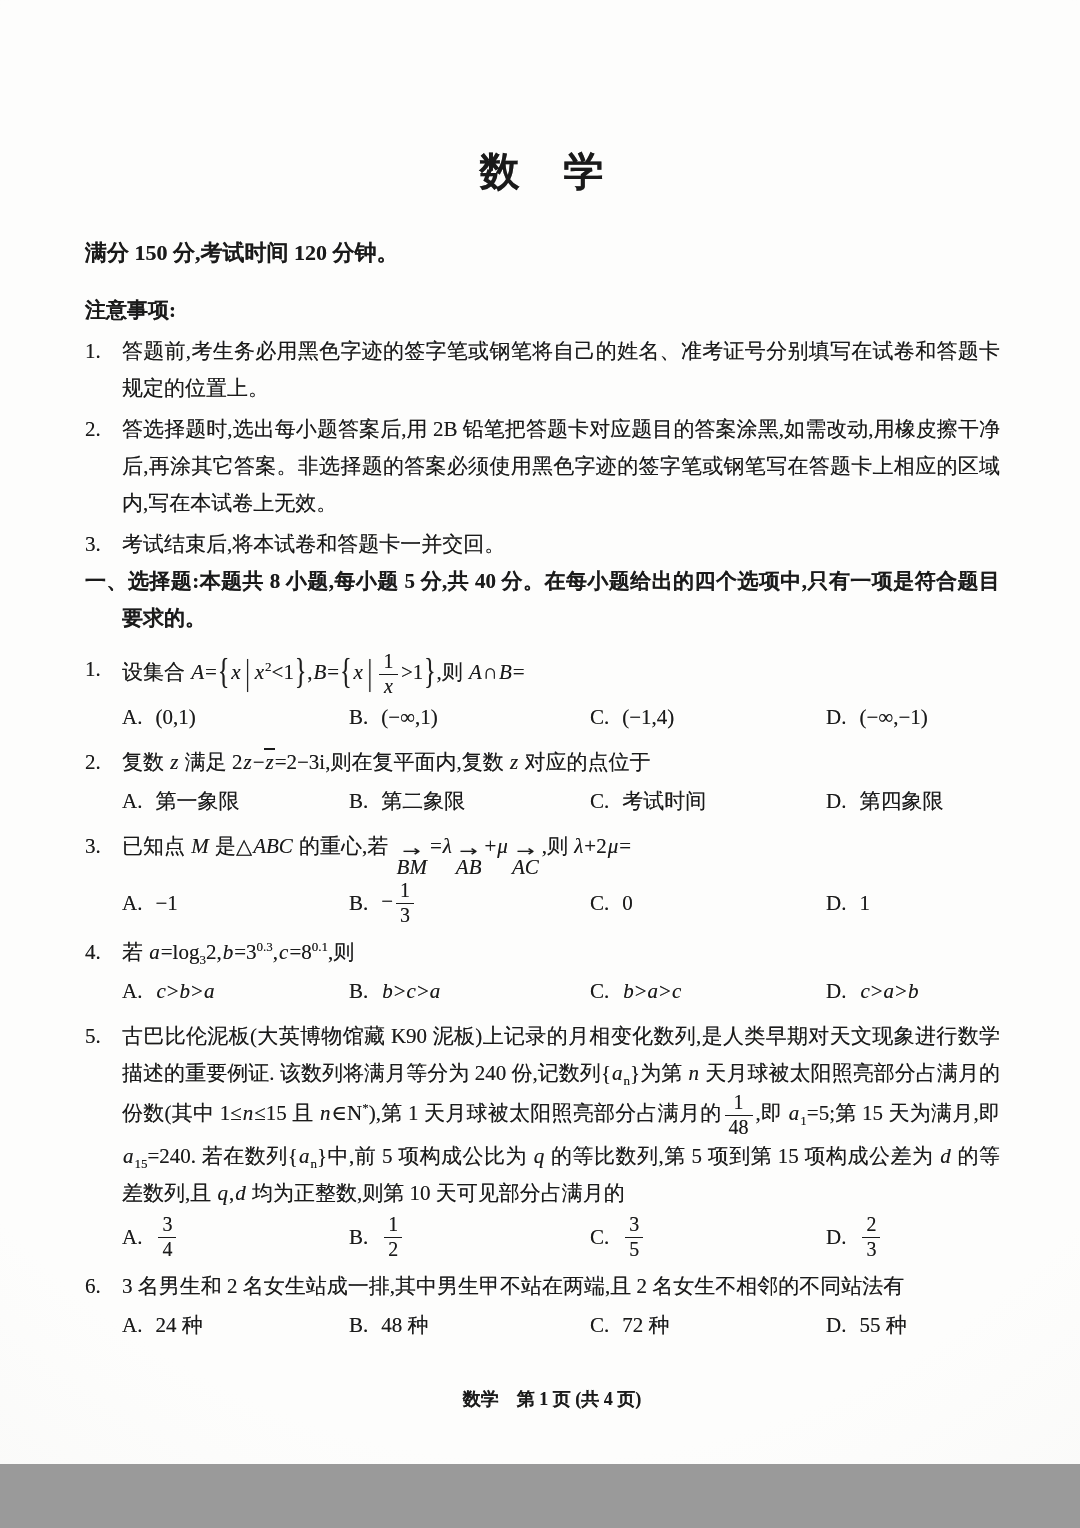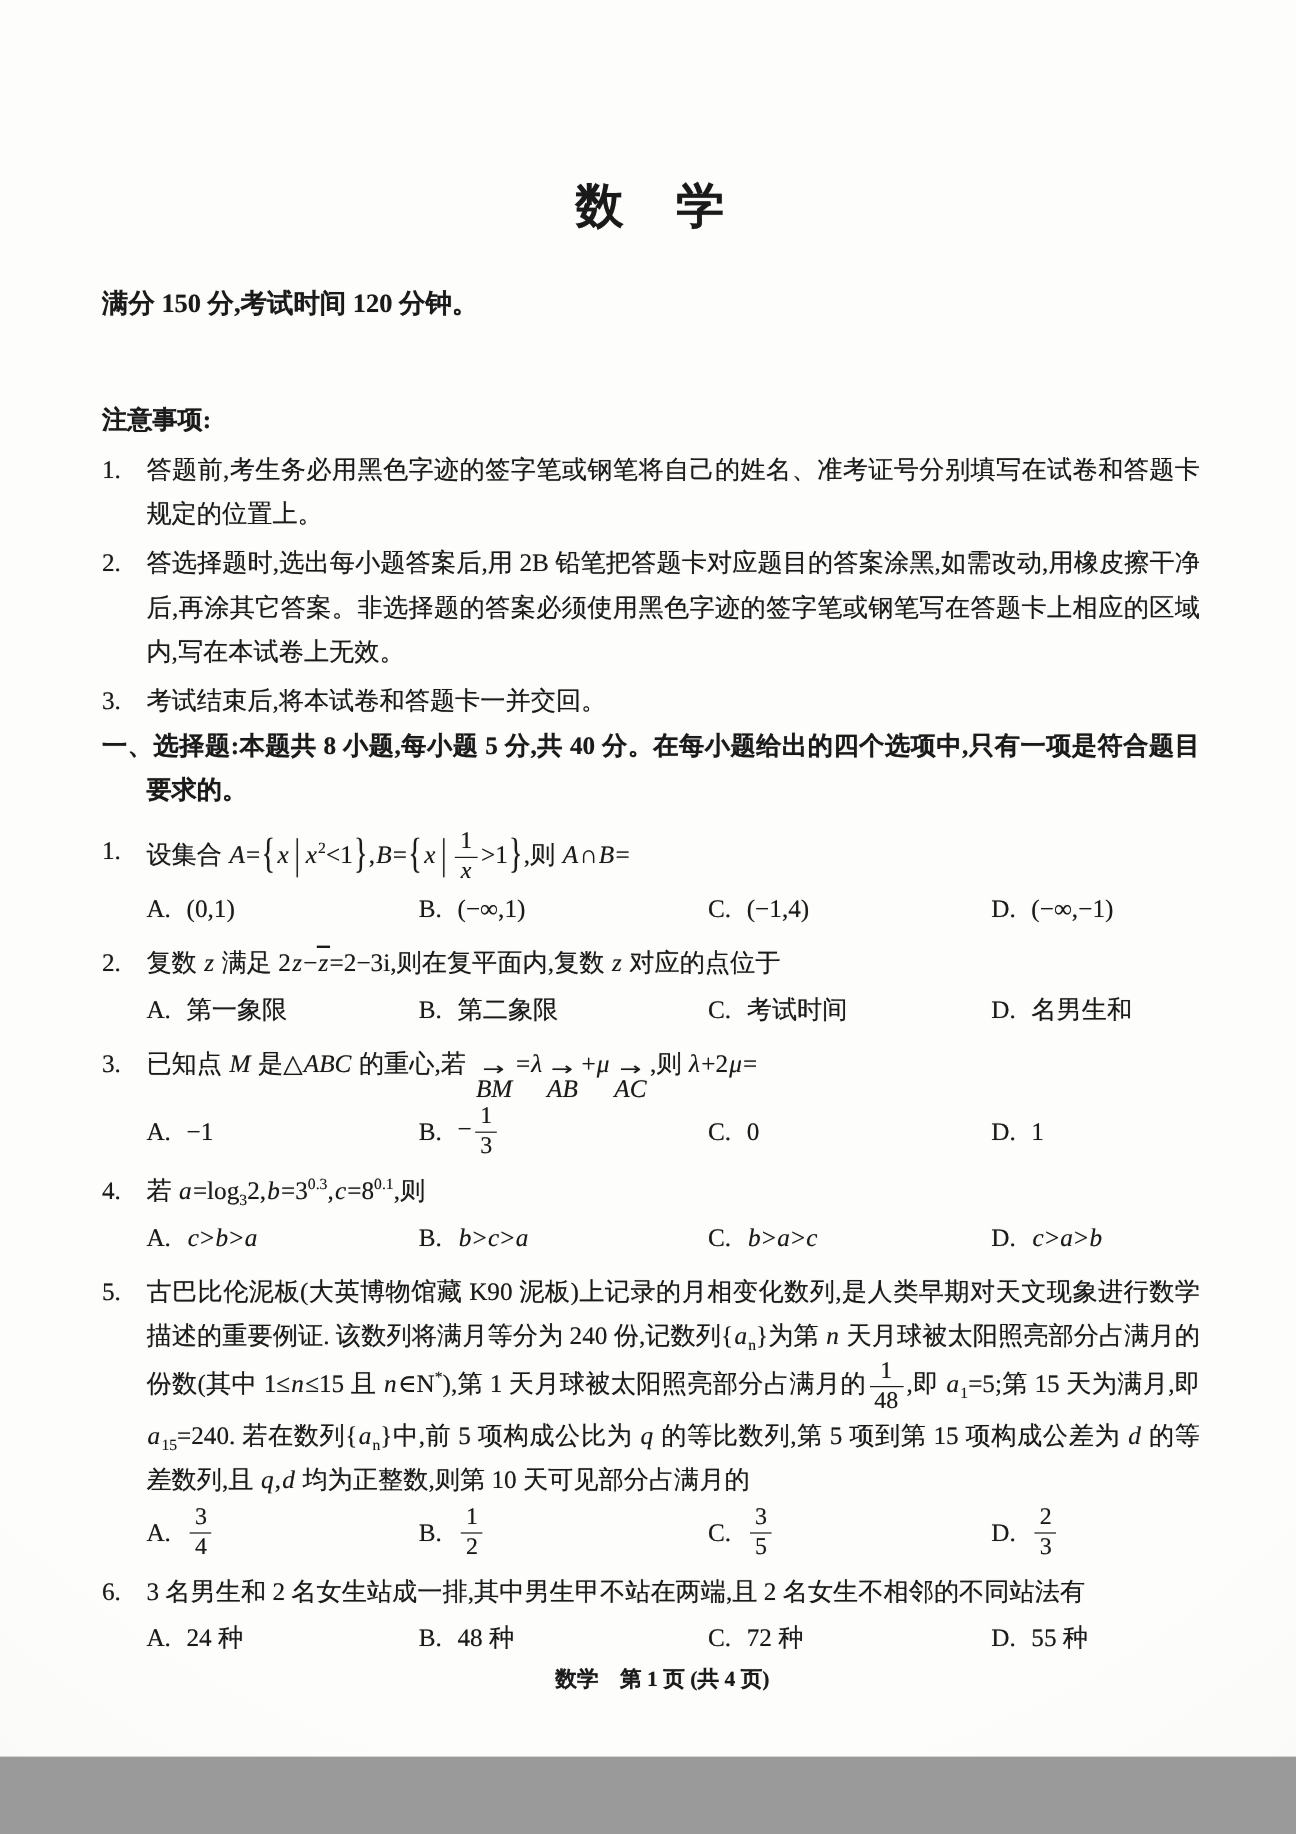--- a/index.html
+++ b/index.html
@@ -24,21 +24,21 @@
     letter-spacing: 2px;
   }
   .subtitle {
     text-align: left;
     font-size: 22px; font-weight: 700;
     line-height: 30px;
     margin-top: 42px;
   }
   .notice-heading {
     font-weight: 700;
-    margin-top: 64px;
+    margin-top: 24px;
   }
   .hang { display: flex; align-items: flex-start; }
   .hang .num { flex: 0 0 37px; }
   .hang .txt { flex: 1; text-align: justify; }
   .notice-item { margin-top: 4px; }
   .section-heading {
     font-weight: 700;
     padding-left: 37px;
     text-indent: -37px;
     text-align: justify;
@@ -145,21 +145,21 @@
       <div class="option">
           <span class="olabel">B.</span>
           <span class="otext">第二象限</span>
         </div>
       <div class="option">
           <span class="olabel">C.</span>
           <span class="otext">考试时间</span>
         </div>
       <div class="option">
           <span class="olabel">D.</span>
-          <span class="otext">名男生和</span>
+          <span class="otext">第四象限</span>
         </div>
     </div>
   </div>
 
   <div class="question">
     <div class="hang">
       <span class="num">3.</span>
       <div class="txt">已知点 <span class="mi">M</span> 是△<span class="mi">ABC</span> 的重心,若 <span class="vec">
             <span class="va">→</span>
             <span class="mi">BM</span>

